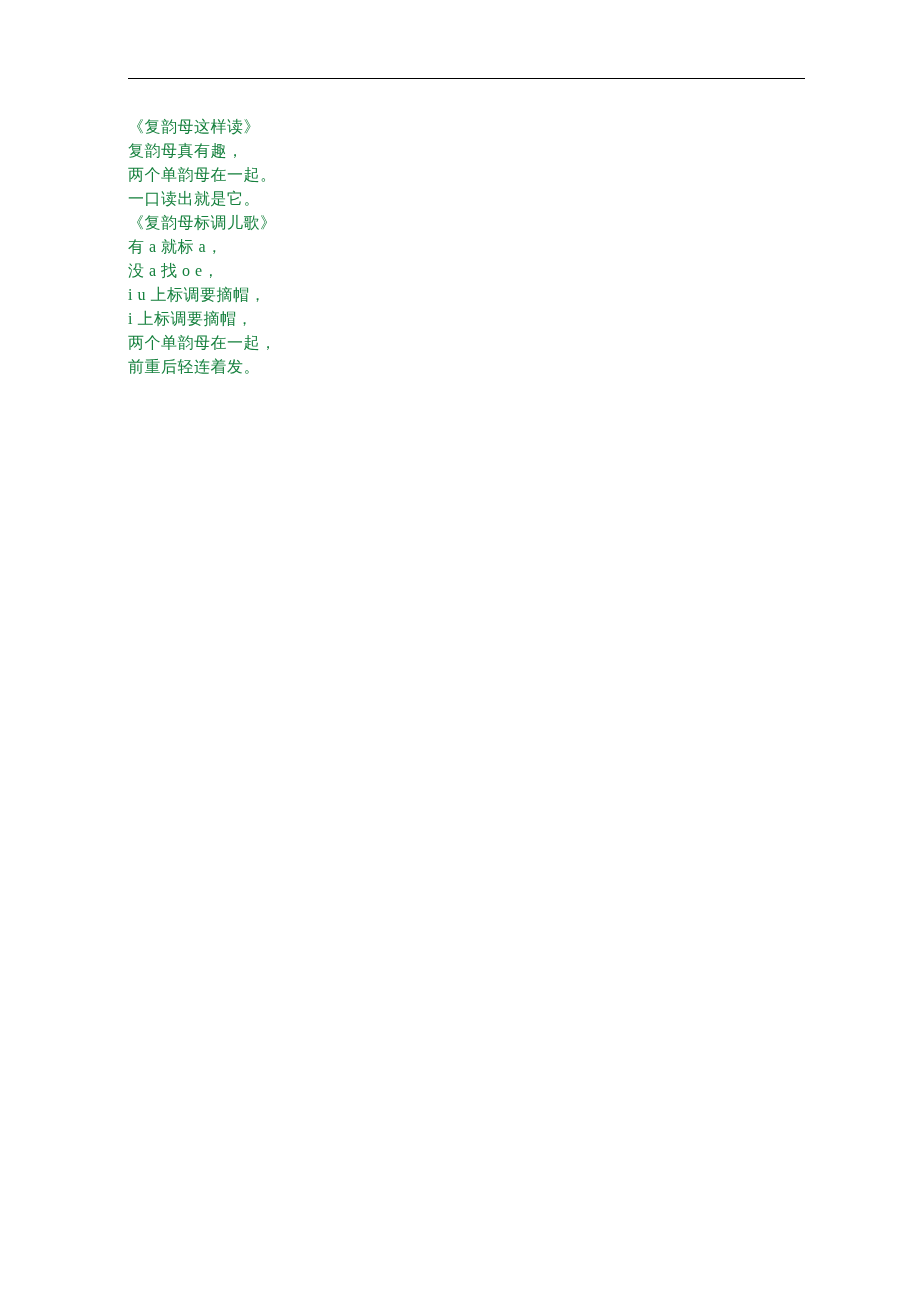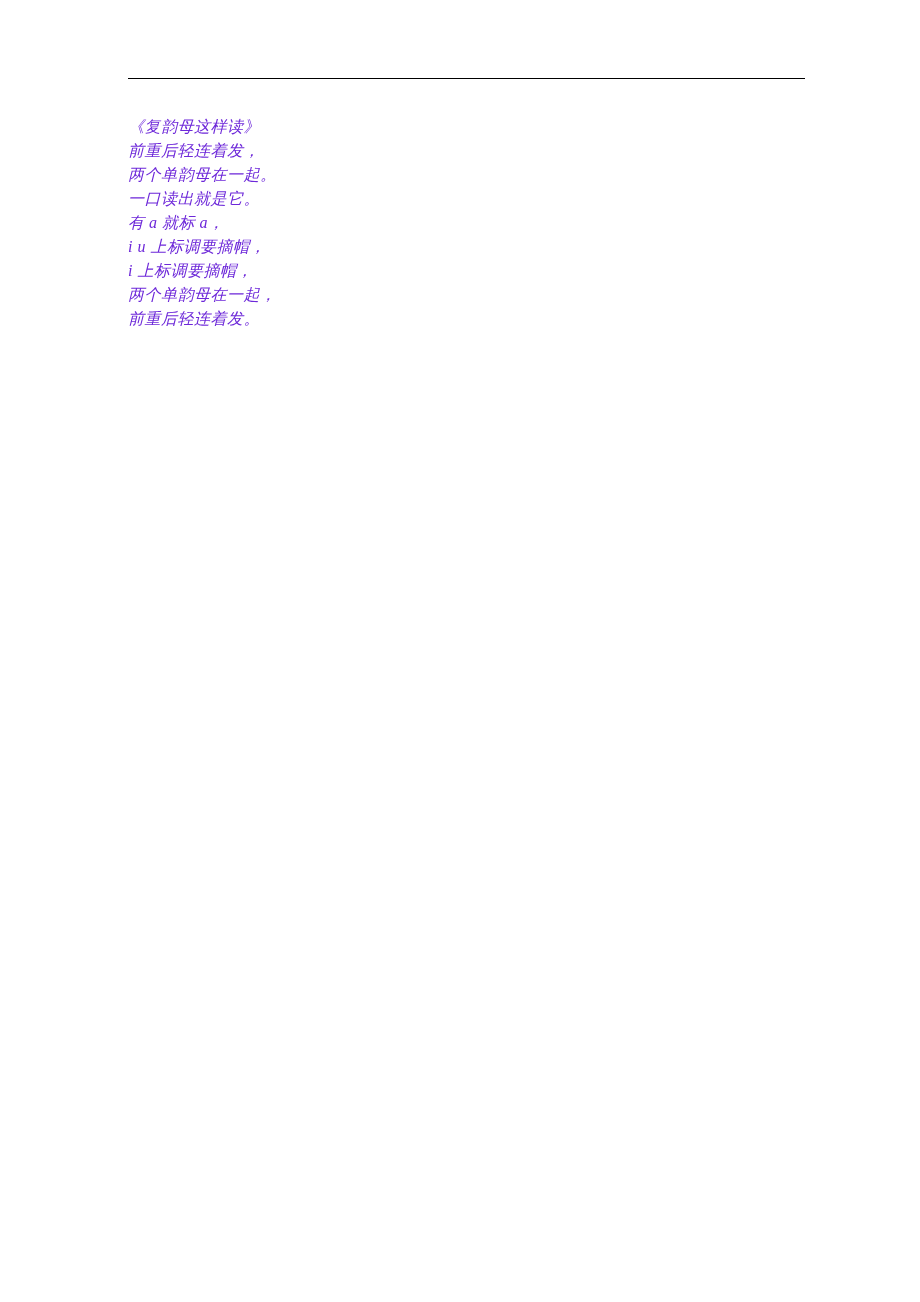--- a/index.html
+++ b/index.html
@@ -22,34 +22,35 @@
       border-top: 1px solid #000;
       margin-bottom: 36px;
       width: 100%;
     }
     .content {
       padding-left: 0;
     }
     .line {
       font-size: 16px;
       line-height: 24px;
-      color: #6d28d9;
+      color: #15803d;
       letter-spacing: 0.5px;
-      font-style: italic;
     }
   </style>
 </head>
 <body>
 
 <div class="page">
   <hr class="divider">
   <div class="content">
     <p class="line">《复韵母这样读》</p>
-    <p class="line">前重后轻连着发，</p>
+    <p class="line">复韵母真有趣，</p>
     <p class="line">两个单韵母在一起。</p>
     <p class="line">一口读出就是它。</p>
+    <p class="line">《复韵母标调儿歌》</p>
     <p class="line">有 a 就标 a，</p>
+    <p class="line">没 a 找 o e，</p>
     <p class="line">i u 上标调要摘帽，</p>
     <p class="line">i 上标调要摘帽，</p>
     <p class="line">两个单韵母在一起，</p>
     <p class="line">前重后轻连着发。</p>
   </div>
 </div>
 
 </body></html>

